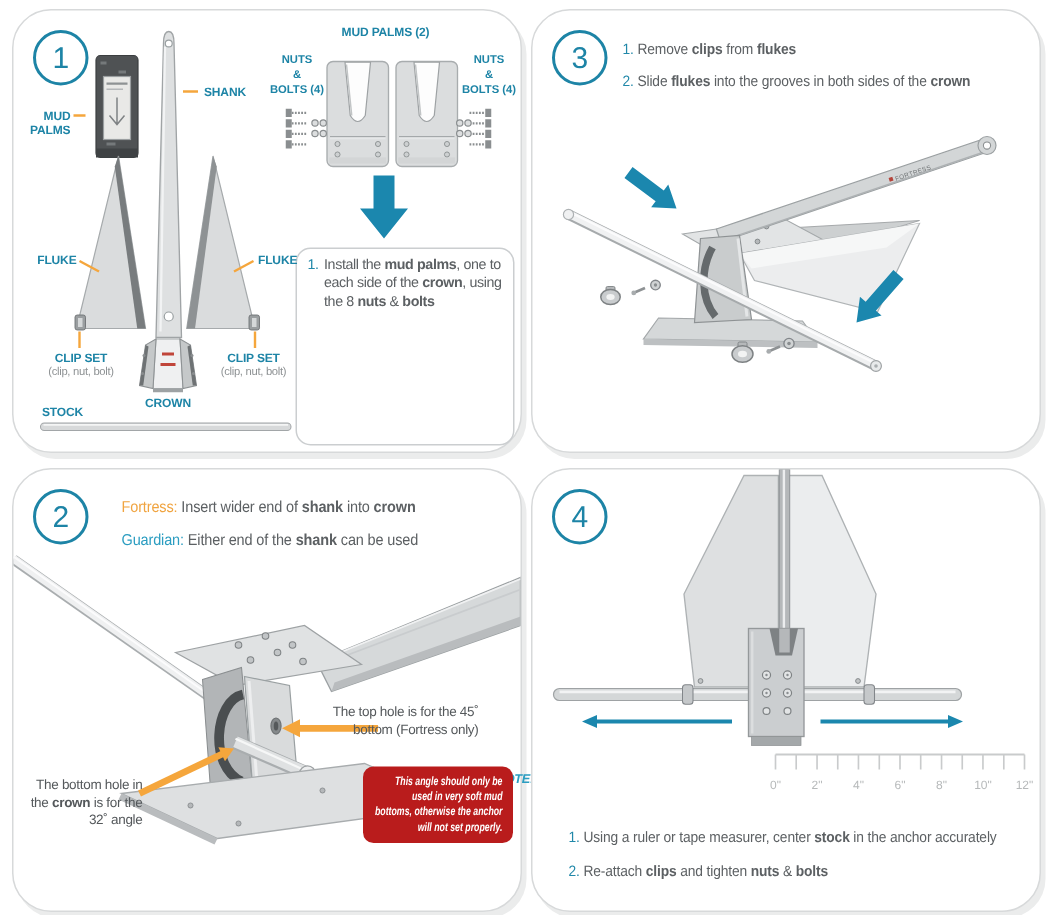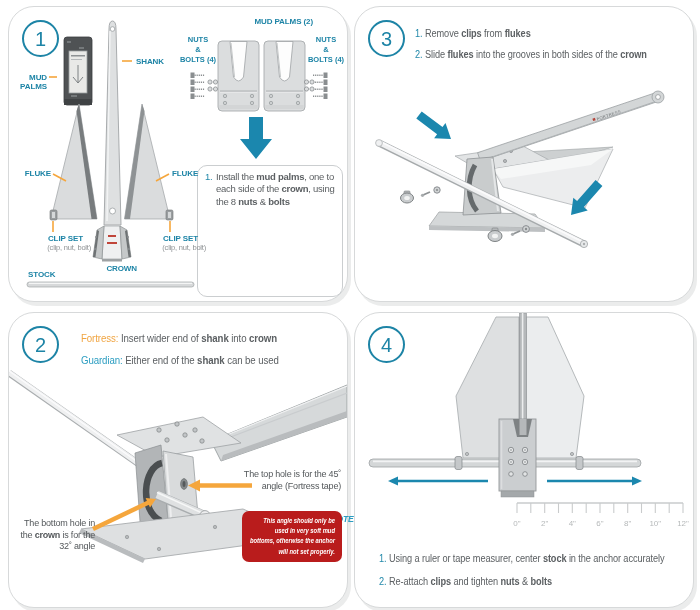--- a/index.html
+++ b/index.html
@@ -7,21 +7,21 @@
         font-family:"Liberation Sans","DejaVu Sans",sans-serif;color:#5C6063;}
   .panel{position:absolute;width:338px;height:294px;background:#fff;
          border:1.6px solid #D7D9DA;border-radius:26px;
          box-shadow:3px 4px 0 #EBECEC;}
   .illus{position:absolute;left:0;top:0;width:338px;height:294px;}
   .badge{position:absolute;left:13px;top:13px;width:33px;height:33px;border:2.4px solid #1D84A6;
          border-radius:50%;display:flex;align-items:center;justify-content:center;
          color:#1D84A6;font-size:20px;line-height:1;background:#fff;}
   .plabel{position:absolute;color:#1D84A6;font-weight:700;font-size:8px;letter-spacing:-0.1px;line-height:9px;}
   .psub{position:absolute;color:#8E9294;font-size:7.5px;letter-spacing:-0.2px;line-height:9px;}
-  .ctr{text-align:right;}
+  .ctr{text-align:center;}
   .rgt{text-align:right;}
   .step-row{position:absolute;font-size:10px;color:#5C6063;letter-spacing:-0.1px;white-space:nowrap;}
   .sq{display:inline-block;transform:scaleX(0.92);transform-origin:0 50%;white-space:nowrap;}
   .step-num{color:#2188A9;}
   .b{font-weight:700;}
   .hdr{position:absolute;font-size:10.5px;letter-spacing:-0.1px;white-space:nowrap;}
   .pfx-orange{color:#F0A440;}
   .pfx-teal{color:#2B9DC1;}
   .inset-box{position:absolute;left:188px;top:158px;width:146px;height:132px;background:#fff;
              border:1.5px solid #CBCED0;border-radius:10px;box-sizing:border-box;}
@@ -400,23 +400,23 @@
     <div class="badge">
       <span>2</span>
     </div>
     <div class="hdr" style="left:72px;top:19px;">
       <span class="sq"><span class="pfx-orange">Fortress:</span><span><span> Insert wider end of </span><span class="b">shank</span><span> into </span><span class="b">crown</span></span></span>
     </div>
     <div class="hdr" style="left:72px;top:41px;">
       <span class="sq"><span class="pfx-teal">Guardian:</span><span><span> Either end of the </span><span class="b">shank</span><span> can be used</span></span></span>
     </div>
 
-    <div class="anno rgt" style="left:228px;top:156px;width:104px;">
+    <div class="anno rgt" style="left:206px;top:156px;width:104px;">
       <div><span>The top hole is for the 45˚</span></div>
-      <div><span>angle (Fortress tape)</span></div>
+      <div><span>bottom (Fortress only)</span></div>
     </div>
     <div class="anno rgt" style="left:4px;top:205px;width:82px;">
       <div><span>The bottom hole in</span></div>
       <div><span>the </span><span class="b">crown</span><span> is for the</span></div>
       <div><span>32˚ angle</span></div>
     </div>
     <div class="important" style="left:247px;top:185px;width:100px;margin-top:16px;">IMPORTANT NOTE:</div>
     <div class="note-box">
       <div class="note-inner">This angle should only be used in very soft mud bottoms, otherwise the anchor will not set properly.</div>
     </div>

